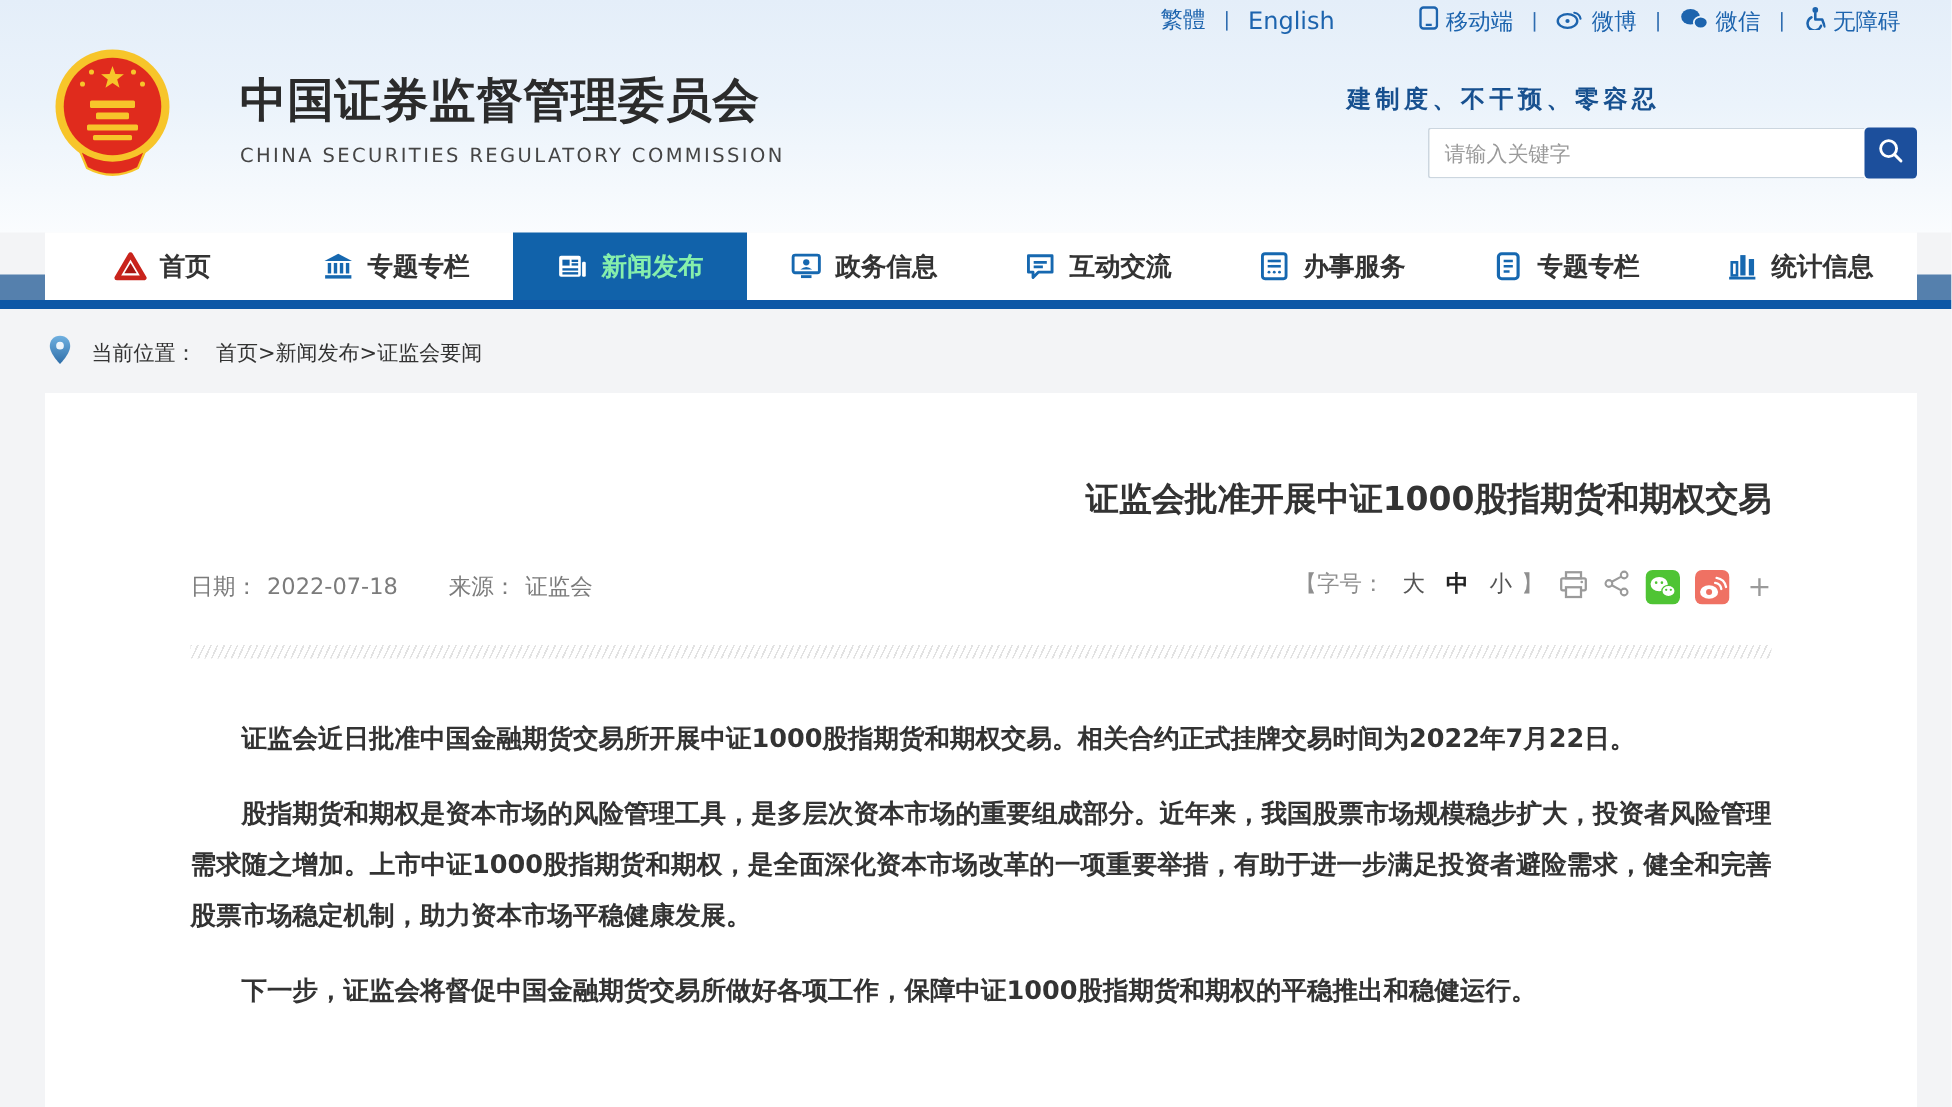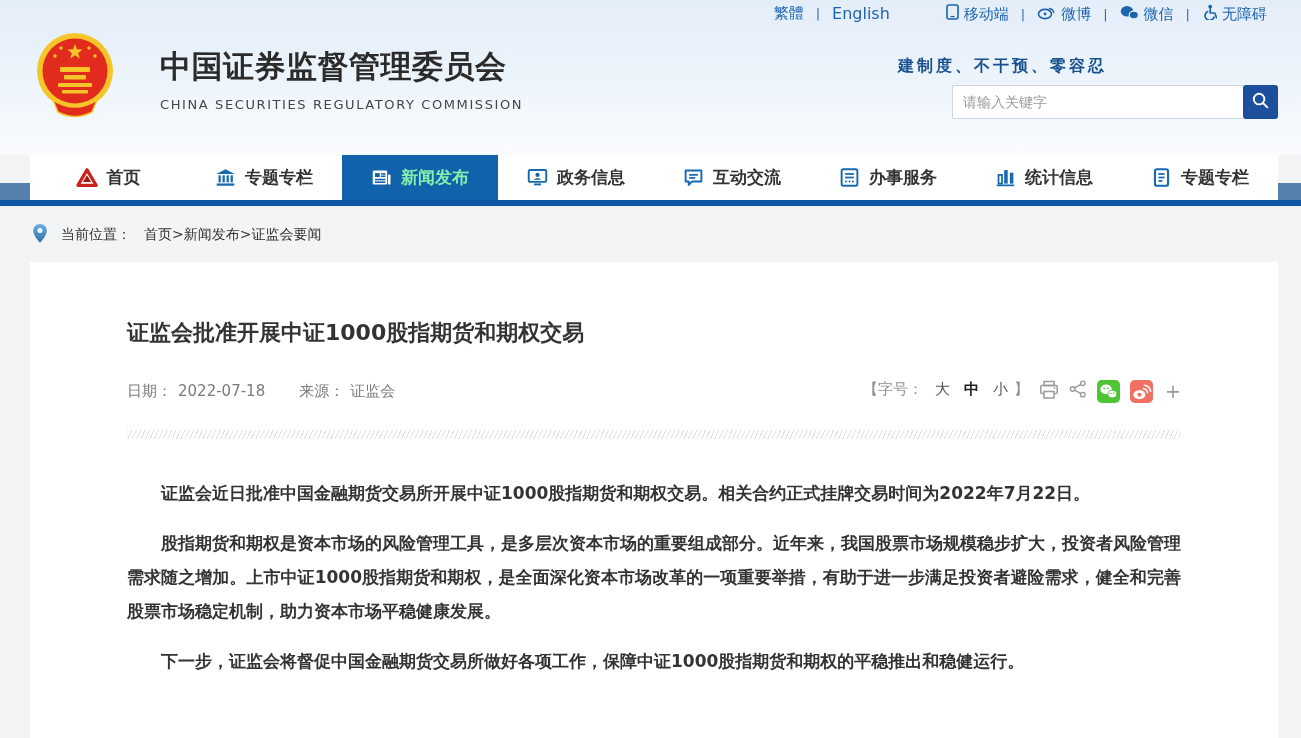--- a/index.html
+++ b/index.html
@@ -45,21 +45,21 @@
 
   
   .breadcrumb-band { position:absolute; top:206px; left:0; width:1301px; height:56px; background:#f3f4f6; }
   .breadcrumb { position:absolute; left:32px; top:17px; display:flex; align-items:center; gap:13px;
     font-size:14px; color:#333; }
   .crumb-path { cursor:pointer; }
 
   
   .content-card { position:absolute; top:262px; left:30px; width:1248px; height:476px; background:#fff;
     padding:0 97px; }
-  .article-title { margin-top:56px; text-align:left; font-size:22px; font-weight:bold; color:#333; }
+  .article-title { margin-top:56px; text-align:right; font-size:22px; font-weight:bold; color:#333; }
   .meta-row { margin-top:32px; display:flex; justify-content:space-between; align-items:center; }
   .meta-left { font-size:15px; color:#7b7b7b; display:flex; gap:6px; }
   .meta-left .gap { width:22px; }
   .meta-right { display:flex; align-items:flex-start; gap:10px; font-size:15px; color:#8f8f8f; }
   .fs-size { color:#555; cursor:pointer; margin:0 2px; }
   .fs-size.active { color:#222; font-weight:bold; }
   .fs-suffix { margin-left:-6px; }
   .tool-icon { display:flex; align-items:center; cursor:pointer; }
   .more-plus { font-size:19px; color:#9a9a9a; cursor:pointer; margin-left:2px; }
 
@@ -231,38 +231,38 @@
           <circle cx="8" cy="16.5" r="1.1" fill="#1668b0"></circle>
           <circle cx="12" cy="16.5" r="1.1" fill="#1668b0"></circle>
           <circle cx="16" cy="16.5" r="1.1" fill="#1668b0"></circle>
         </svg>
     </span>
     <span>办事服务</span>
   </div>
   <div class="nav-item">
     <span class="nav-icon">
       <svg width="21" height="21" viewBox="0 0 24 24">
+          <rect x="4.5" y="2.5" width="15" height="19" rx="2.5" fill="none" stroke="#1668b0" stroke-width="2.4"></rect>
+          <line x1="8.5" y1="8" x2="15.5" y2="8" stroke="#1668b0" stroke-width="2"></line>
+          <line x1="8.5" y1="12" x2="15.5" y2="12" stroke="#1668b0" stroke-width="2"></line>
+          <line x1="8.5" y1="16" x2="13" y2="16" stroke="#1668b0" stroke-width="2"></line>
+        </svg>
+    </span>
+    <span>专题专栏</span>
+  </div>
+  <div class="nav-item">
+    <span class="nav-icon">
+      <svg width="21" height="21" viewBox="0 0 24 24">
           <rect x="4" y="9" width="4" height="10" fill="none" stroke="#1668b0" stroke-width="2"></rect>
           <rect x="10.5" y="3.5" width="4" height="15.5" fill="#1668b0"></rect>
           <rect x="17" y="6.5" width="4" height="12.5" fill="#1668b0"></rect>
           <line x1="2" y1="21" x2="22" y2="21" stroke="#1668b0" stroke-width="2"></line>
         </svg>
     </span>
     <span>统计信息</span>
-  </div>
-  <div class="nav-item">
-    <span class="nav-icon">
-      <svg width="21" height="21" viewBox="0 0 24 24">
-          <rect x="4.5" y="2.5" width="15" height="19" rx="2.5" fill="none" stroke="#1668b0" stroke-width="2.4"></rect>
-          <line x1="8.5" y1="8" x2="15.5" y2="8" stroke="#1668b0" stroke-width="2"></line>
-          <line x1="8.5" y1="12" x2="15.5" y2="12" stroke="#1668b0" stroke-width="2"></line>
-          <line x1="8.5" y1="16" x2="13" y2="16" stroke="#1668b0" stroke-width="2"></line>
-        </svg>
-    </span>
-    <span>专题专栏</span>
   </div>
 </nav>
 
 <div class="breadcrumb-band">
   <div class="breadcrumb">
     <span>
       <svg width="16" height="21" viewBox="0 0 20 26">
           <defs>
             <linearGradient id="ping" x1="0" y1="0" x2="0" y2="1">
               <stop offset="0" stop-color="#6fb0e0"></stop>

